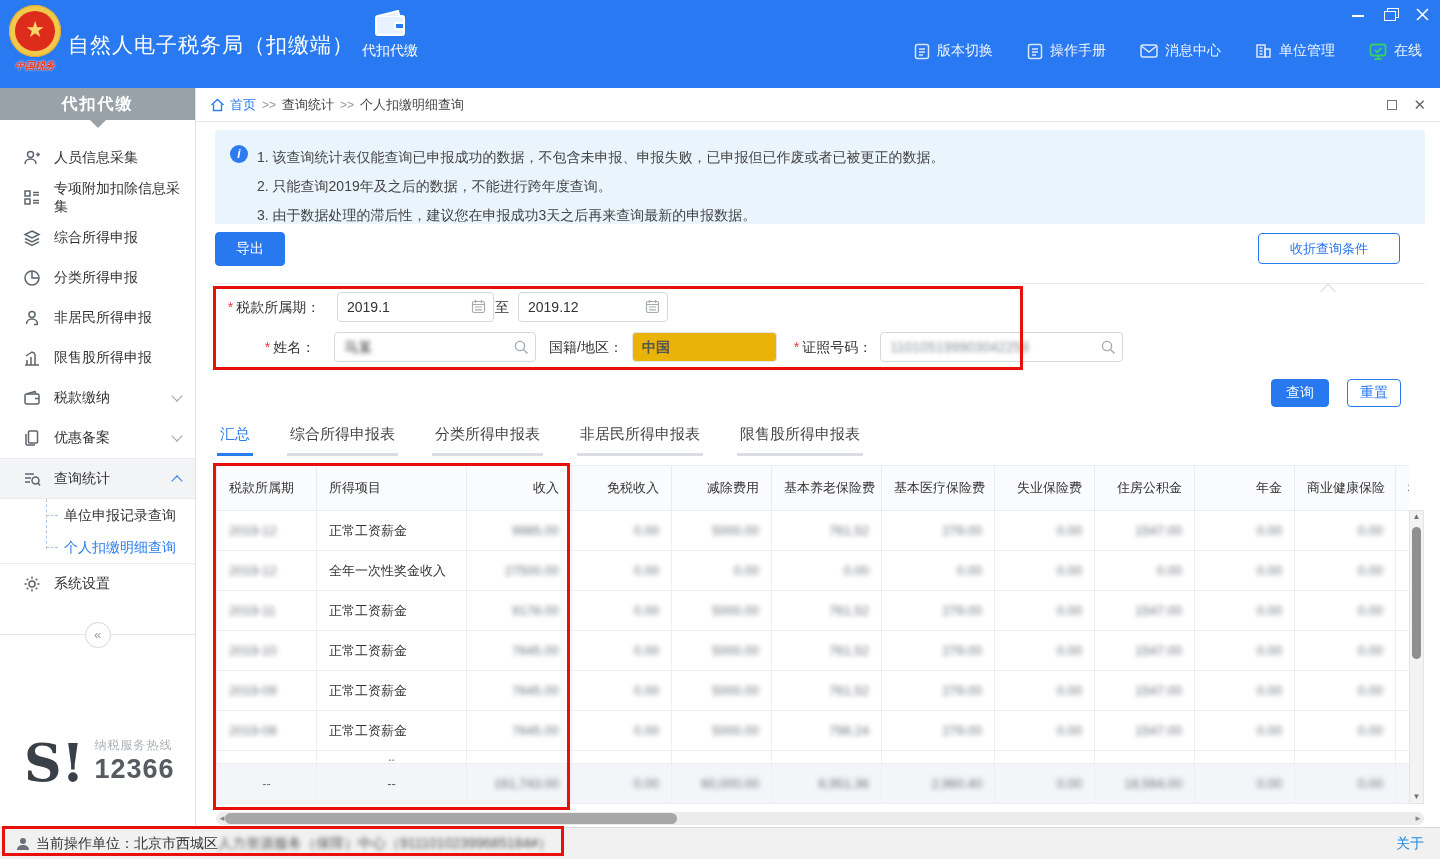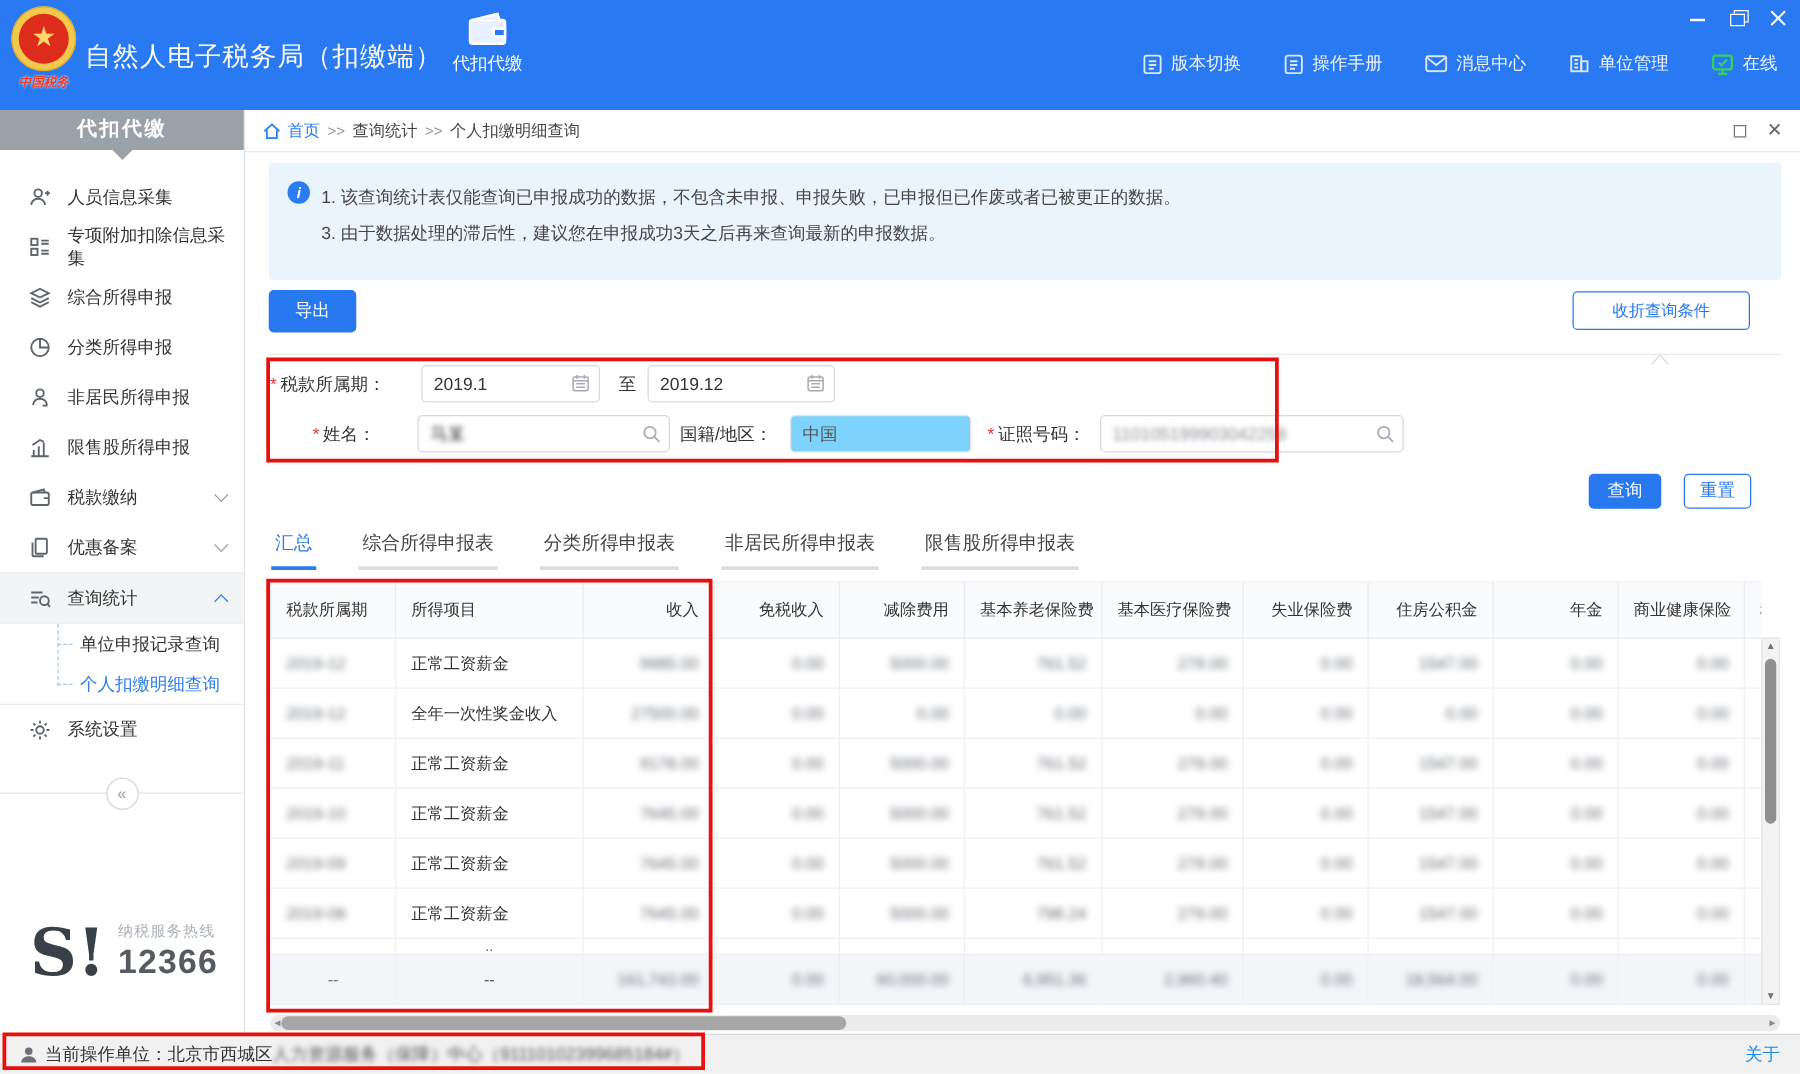--- a/index.html
+++ b/index.html
@@ -65,24 +65,24 @@
 
   .btn { display:inline-flex; align-items:center; justify-content:center; border-radius:4px; font-size:14px; cursor:pointer; }
   .btn-primary { background:#2878f0; color:#fff; border:1px solid #2878f0;text-align:center; }
   .btn-ghost { background:#fff; color:#2878f0; border:1px solid #2878f0; }
   .export-btn { position:absolute; left:19px; top:110px; width:70px; height:34px; }
   .collapse-query-btn { position:absolute; left:1062px; top:111px; width:142px; height:31px; font-size:13px; }
   .sec-divider { position:absolute; left:19px; top:161px; width:1210px; border-top:1px solid #e9eaec; }
   .caret-up { position:absolute; left:1124px; top:153px; width:0; height:0; border:8px solid transparent; border-bottom:9px solid #e0e2e5; }
   .caret-up::after { content:""; position:absolute; left:-7px; top:-5px; border:7px solid transparent; border-bottom:8px solid #fff; }
 
-  .f-label { position:absolute; height:30px; line-height:30px; font-size:14px; color:#333; text-align:left; white-space:nowrap; }
+  .f-label { position:absolute; height:30px; line-height:30px; font-size:14px; color:#333; text-align:center; white-space:nowrap; }
   .req::before { content:"*"; color:#e4393c; margin-right:3px; }
   .f-input { position:absolute; height:30px; border:1px solid #d5d8dc; border-radius:4px; background:#fff; font-size:14px; color:#333; line-height:28px; padding:0 26px 0 9px; overflow:hidden; white-space:nowrap; }
-  .f-input.disabled { background:#7dd3fc; border-color:#e2e4e8; color:#555; }
+  .f-input.disabled { background:#eab308; border-color:#e2e4e8; color:#555;font-weight:bold; }
   .f-ico { position:absolute; right:6px; top:6px; width:16px; height:16px; color:#a6abb2; }
   .blur { filter:blur(2.3px); }
   .num-blur { filter:blur(2.5px); color:#6d727a; }
 
   .query-btn { position:absolute; left:1075px; top:257px; width:58px; height:28px; }
   .reset-btn { position:absolute; left:1151px; top:257px; width:54px; height:28px; }
 
   .report-tabs { position:absolute; left:21px; top:303px; display:flex; gap:34px; }
   .tab { font-size:15px; color:#444; padding:0 3px 9px 3px; border-bottom:3px solid #d9dce0; cursor:pointer; white-space:nowrap; }
   .tab.active { color:#2a7cf0; border-bottom-color:#2a7cf0; }
@@ -339,30 +339,31 @@
       <div class="hotline-number">12366</div>
     </span>
   </div>
 </div>
 
 <div class="main">
 
   <div class="notice">
     <div class="info-ico">i</div>
     <div class="notice-line">1. 该查询统计表仅能查询已申报成功的数据，不包含未申报、申报失败，已申报但已作废或者已被更正的数据。</div>
+    <div class="notice-line">2. 只能查询2019年及之后的数据，不能进行跨年度查询。</div>
     <div class="notice-line">3. 由于数据处理的滞后性，建议您在申报成功3天之后再来查询最新的申报数据。</div>
   </div>
 
   <div class="btn btn-primary export-btn">导出</div>
   <div class="btn btn-ghost collapse-query-btn">收折查询条件</div>
   <div class="sec-divider"></div>
   <div class="caret-up"></div>
 
   <div class="f-label req" style="left:20px; top:170px; width:116px;">税款所属期：</div>
-  <div class="f-input" style="left:141px; top:170px; width:143px;">
+  <div class="f-input" style="left:141px; top:170px; width:157px;">
     <span>2019.1</span>
     <span class="f-ico">
         <svg width="15" height="15" viewBox="0 0 15 15" fill="none" stroke="currentColor" stroke-width="1.2">
           <rect x="1.5" y="2.5" width="12" height="11" rx="1.5"></rect>
           <path d="M1.5 5.5 h12 M4.5 1 v3 M10.5 1 v3 M4 8 h7 M4 10.8 h7"></path>
         </svg>
       </span>
   </div>
   <div class="f-label" style="left:296px; top:170px; width:20px; text-align:center;">至</div>
   <div class="f-input" style="left:322px; top:170px; width:150px;">

